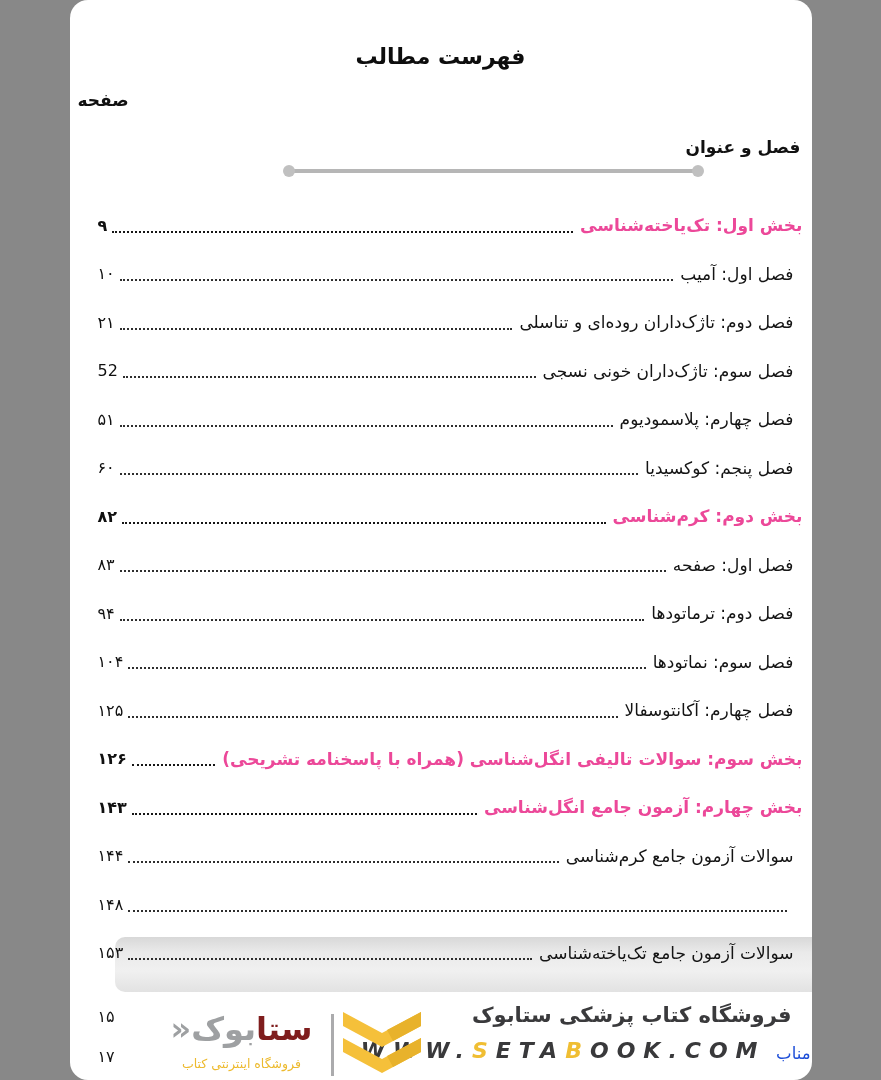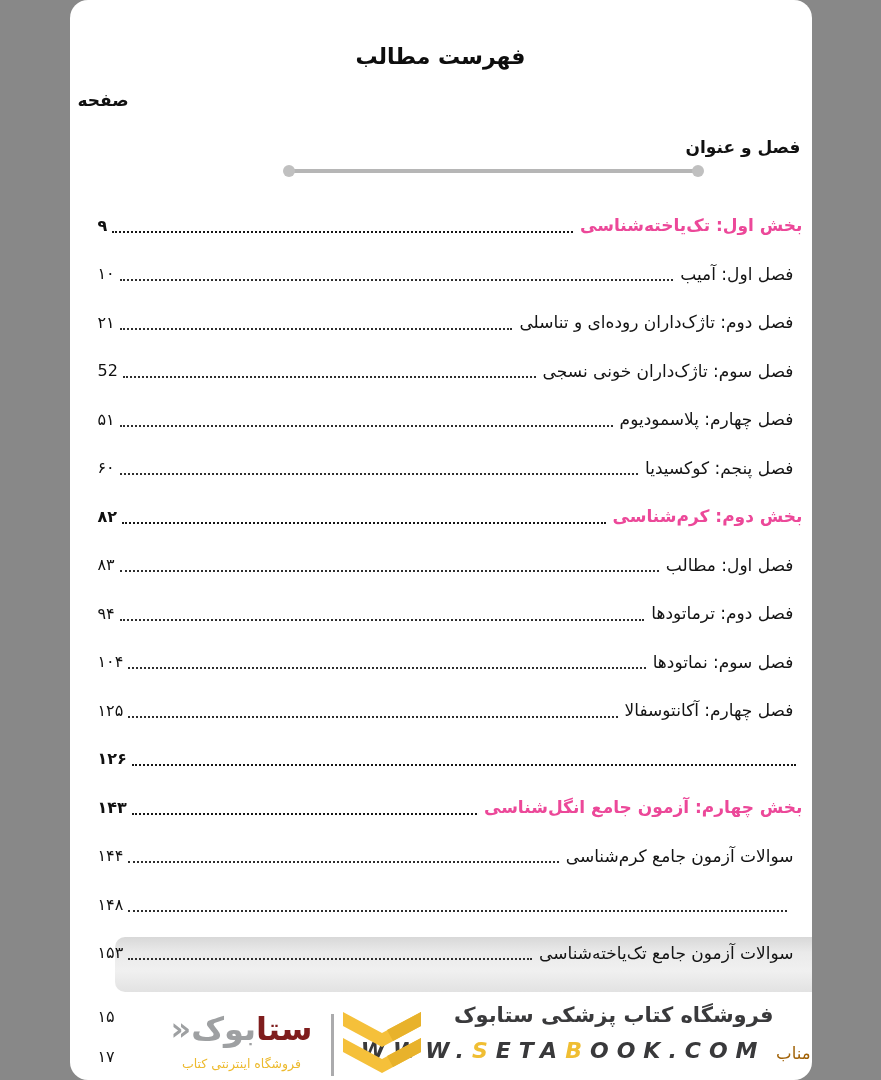--- a/index.html
+++ b/index.html
@@ -45,24 +45,24 @@
     flex:1 1 auto; height:3px; margin:0 7px 0 5px;
     border-bottom:2px dotted #2e2e2e; transform:translateY(6px);
   }
   .toc-row.section .leader { border-bottom:2px dotted #161616; }
   .row-page { white-space:nowrap; font-size:16px; color:#101010; }
   .toc-row.section .row-page { font-weight:bold; }
   
   .frag { position:absolute; font-size:16px; color:#141414; z-index:1; }
   .frag-15 { top:999px;  left:28px;margin-top:8px; }
   .frag-17 { top:1047px; left:28px; }
-  .frag-title { top:1044px; right:1px; font-size:16.5px; color:#a16207; z-index:3; }
+  .frag-title { top:1044px; right:1px; font-size:16.5px; color:#1d4ed8; z-index:3; }
   
   .footer-store {
-    position:absolute; top:1003px; right:38px; z-index:2;
+    position:absolute; top:1003px; right:20px; z-index:2;
     font-size:21px; font-weight:bold; color:#3a3a3c;
   }
   .footer-url {
     position:absolute; top:1038px; right:46px; z-index:2;
     direction:ltr; font-size:22px; font-weight:bold; color:#39393b;
     letter-spacing:8px; white-space:nowrap;font-style:italic;
   }
   .footer-url .yl { color:#f0be33; }
   .logo { position:absolute; top:1006px; left:85px; width:270px; height:74px; z-index:2; }
   .logo-wordmark {
@@ -126,40 +126,41 @@
         <span class="row-title">فصل پنجم: کوکسیدیا</span>
         <span class="leader"></span>
         <span class="row-page">۶۰</span>
       </div>
       <div class="toc-row section">
         <span class="row-title">بخش دوم: کرم‌شناسی</span>
         <span class="leader"></span>
         <span class="row-page">۸۲</span>
       </div>
       <div class="toc-row chapter">
-        <span class="row-title">فصل اول: مطالب</span>
+        <span class="row-title">فصل اول: صفحه</span>
         <span class="leader"></span>
         <span class="row-page">۸۳</span>
       </div>
       <div class="toc-row chapter">
         <span class="row-title">فصل دوم: ترماتودها</span>
         <span class="leader"></span>
         <span class="row-page">۹۴</span>
       </div>
       <div class="toc-row chapter">
         <span class="row-title">فصل سوم: نماتودها</span>
         <span class="leader"></span>
         <span class="row-page">۱۰۴</span>
       </div>
       <div class="toc-row chapter">
         <span class="row-title">فصل چهارم: آکانتوسفالا</span>
         <span class="leader"></span>
         <span class="row-page">۱۲۵</span>
       </div>
       <div class="toc-row section">
+        <span class="row-title">بخش سوم: سوالات تالیفی انگل‌شناسی (همراه با پاسخنامه تشریحی)</span>
         <span class="leader"></span>
         <span class="row-page">۱۲۶</span>
       </div>
       <div class="toc-row section">
         <span class="row-title">بخش چهارم: آزمون جامع انگل‌شناسی</span>
         <span class="leader"></span>
         <span class="row-page">۱۴۳</span>
       </div>
       <div class="toc-row chapter">
         <span class="row-title">سوالات آزمون جامع کرم‌شناسی</span>

